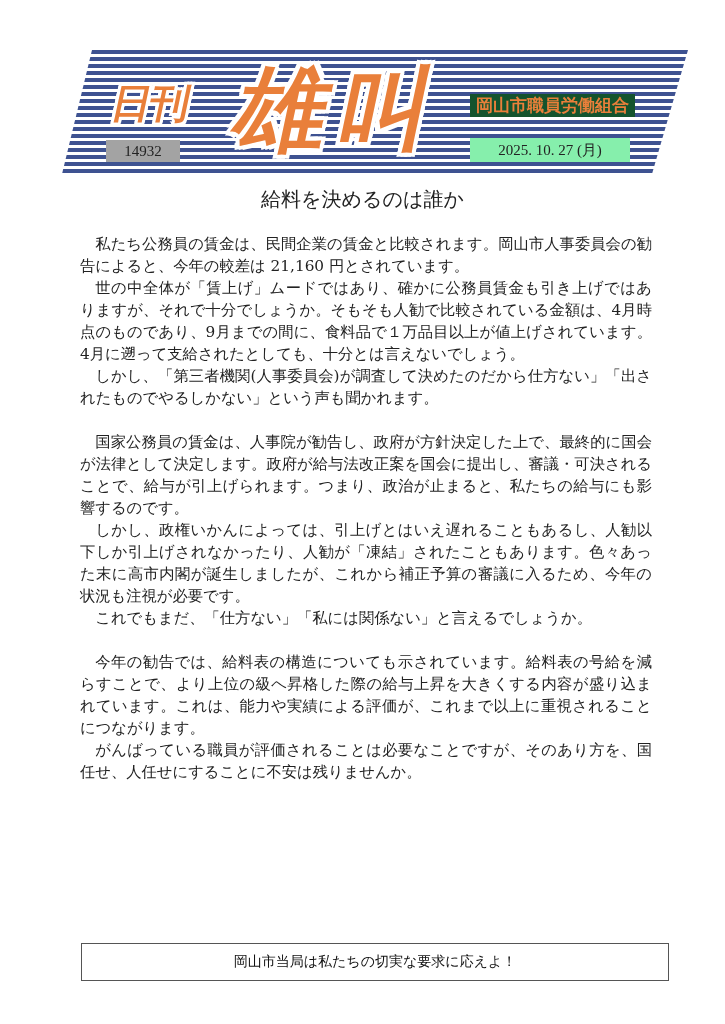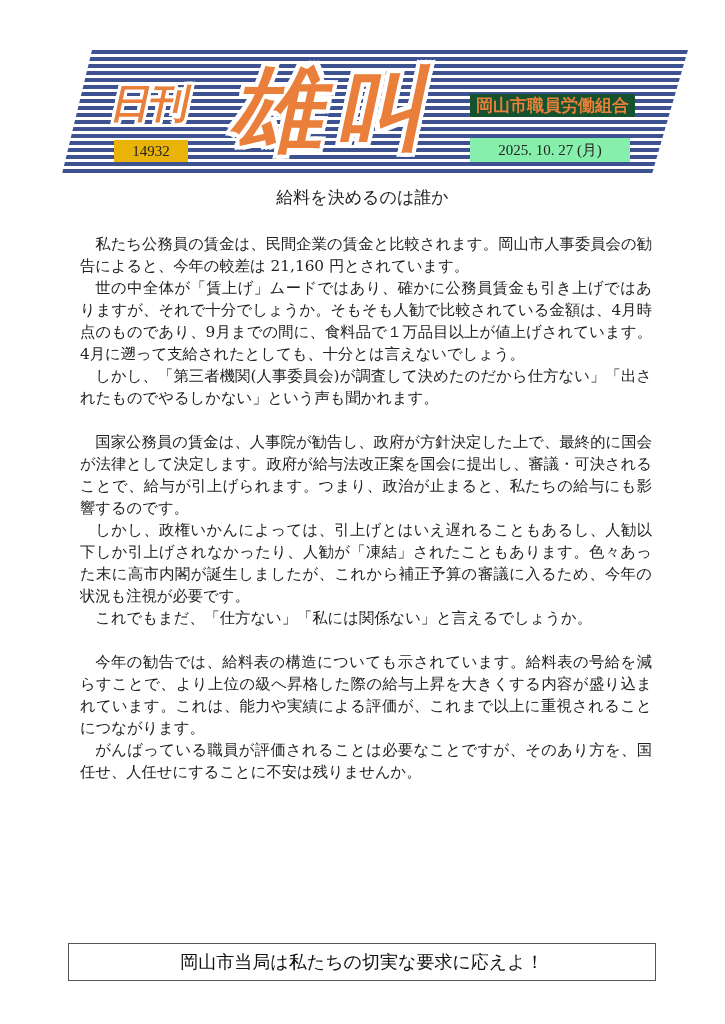--- a/index.html
+++ b/index.html
@@ -30,47 +30,47 @@
     text-shadow: 4px 0 #fff, -4px 0 #fff, 0 4px #fff, 0 -4px #fff,
                  4px 4px #fff, -4px -4px #fff, 4px -4px #fff, -4px 4px #fff;
   }
   .org-name {
     position: absolute; left: 408px; top: 44px; padding: 0 6px;
     background: #14532d;
     font-family: "DejaVu Sans", sans-serif; font-weight: bold;
     font-size: 17px; color: #e97f3a; letter-spacing: 0px;
   }
   .issue-no {
-    position: absolute; left: 52px; top: 90px; width: 74px; height: 22px;
-    background: #eab308; text-align: center;
+    position: absolute; left: 44px; top: 90px; width: 74px; height: 22px;
+    background: #a3a3a3; text-align: center;
     font-family: "Liberation Serif", serif; font-size: 15px; line-height: 22px; color: #222;
   }
   .issue-date {
     position: absolute; left: 408px; top: 88px; width: 160px; height: 24px;
     background: #86efac; text-align: center;
     font-family: "Liberation Serif", serif; font-size: 15px; line-height: 24px; color: #222;
   }
 
   
   .headline {
     position: absolute; left: 0; top: 186px; width: 725px; text-align: center;
-    font-family: "DejaVu Sans", sans-serif; font-size: 17px; color: #222;
+    font-family: "DejaVu Sans", sans-serif; font-size: 20px; color: #222;
   }
   .body {
     position: absolute; left: 80px; top: 233px; width: 572px;
     font-size: 15.3px; line-height: 22px; text-align: justify;
   }
   .body p { margin: 0; text-indent: 1em; }
   .body .gap { height: 22px; }
 
   .callout {
-    position: absolute; left: 68px; top: 943px; width: 588px; height: 38px;
+    position: absolute; left: 81px; top: 943px; width: 588px; height: 38px;
     border: 1.5px solid #555; box-sizing: border-box;
     text-align: center;
-    font-family: "DejaVu Sans", sans-serif; font-size: 18px; line-height: 35px; color: #111;
+    font-family: "DejaVu Sans", sans-serif; font-size: 14px; line-height: 35px; color: #111;
   }
 </style>
 </head>
 <body>
 
 <div class="masthead">
   <div class="stripes"></div>
   <div class="logo-small">日刊</div>
   <div class="logo-big">雄叫</div>
   <div class="org-name">岡山市職員労働組合</div>

